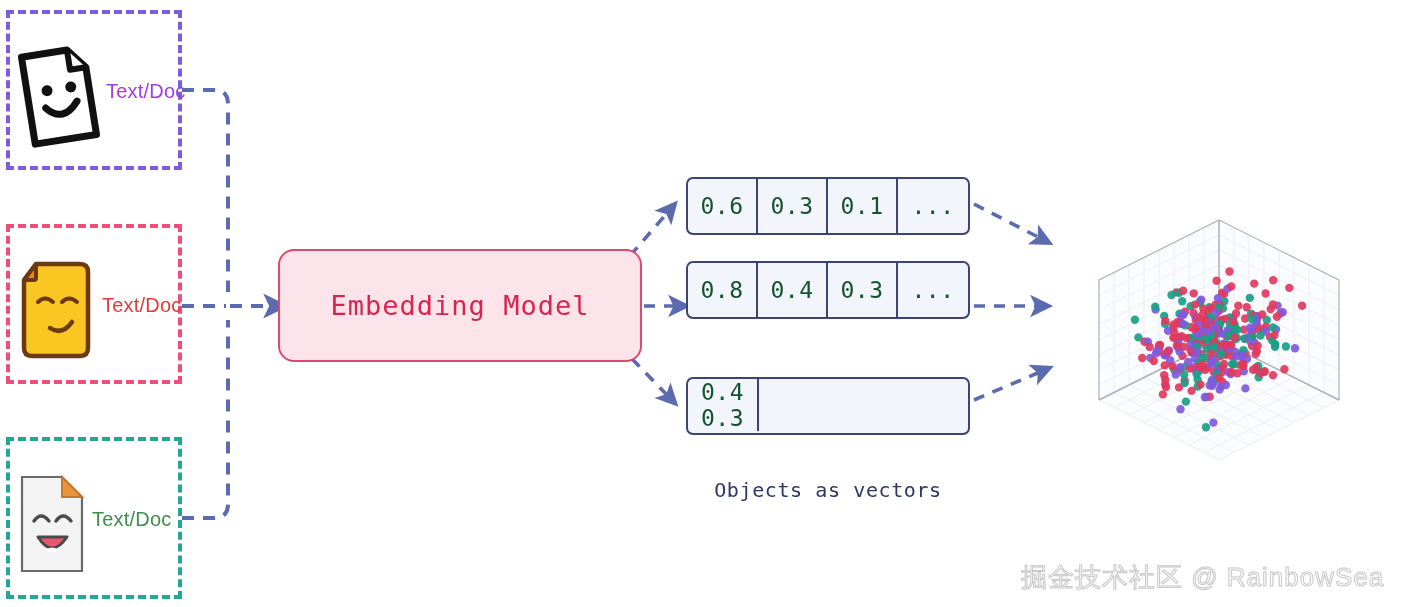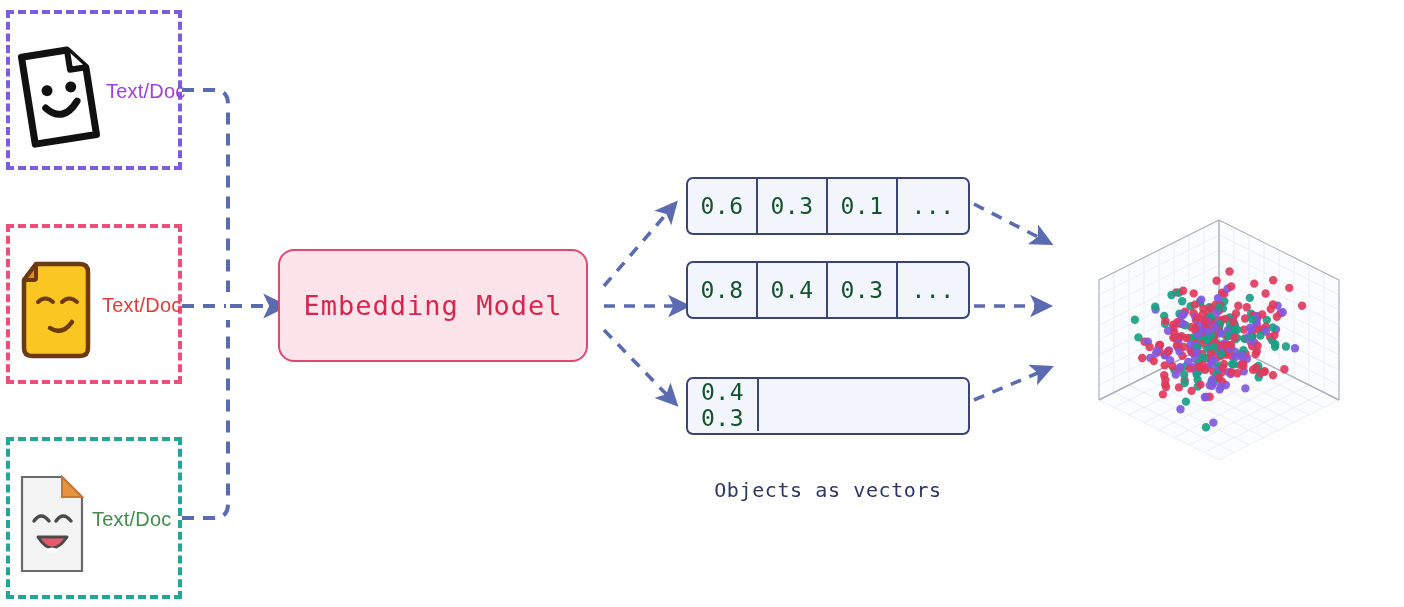--- a/index.html
+++ b/index.html
@@ -17,21 +17,21 @@
 
   #src-0{left:6px;  top:10px;  width:176px;height:160px;border-color:#7c5ce0;}
   #src-1{left:6px;  top:224px; width:176px;height:160px;border-color:#ef4d7a;}
   #src-2{left:6px;  top:437px; width:176px;height:162px;border-color:#23a598;}
 
   #src-0 .cap{color:#a13ee0;}
   #src-1 .cap{color:#e03b3b;}
   #src-2 .cap{color:#3f8f4a;}
 
   
-  .model{position:absolute;left:278px;top:249px;width:310px;height:113px;
+  .model{position:absolute;left:278px;top:249px;width:364px;height:113px;
          box-sizing:border-box;border:2.5px solid #e0496f;border-radius:16px;
          background:#fde4ea;display:flex;align-items:center;justify-content:center;}
   .model span{font-family:"DejaVu Sans Mono","Liberation Mono",monospace;
               font-size:27px;color:#d9244f;letter-spacing:1px;font-weight:500;}
 
   
   .vec{position:absolute;height:58px;display:flex;box-sizing:border-box;
        border:2.2px solid #3b4473;border-radius:7px;background:#f2f5fb;
        overflow:hidden;}
   .vec .cell{width:71px;height:100%;box-sizing:border-box;
@@ -588,14 +588,15 @@
         <circle cx="185.2" cy="295.5" r="4.2" fill="#e0395e" opacity="0.92"></circle>
         <circle cx="175.7" cy="314.8" r="4.2" fill="#e0395e" opacity="0.92"></circle>
         <circle cx="211.4" cy="306.4" r="4.2" fill="#8159e0" opacity="0.92"></circle>
         <circle cx="146.5" cy="327.2" r="4.2" fill="#8159e0" opacity="0.92"></circle>
         <circle cx="170.9" cy="315.3" r="4.2" fill="#8159e0" opacity="0.92"></circle>
         <circle cx="179.4" cy="340.6" r="4.2" fill="#8159e0" opacity="0.92"></circle>
         <circle cx="172.0" cy="345.2" r="4.2" fill="#1aa085" opacity="0.92"></circle>
       </g>
   </svg>
 
+  <div class="watermark">掘金技术社区 @ RainbowSea</div>
 
 </div>
 
 </body></html>

